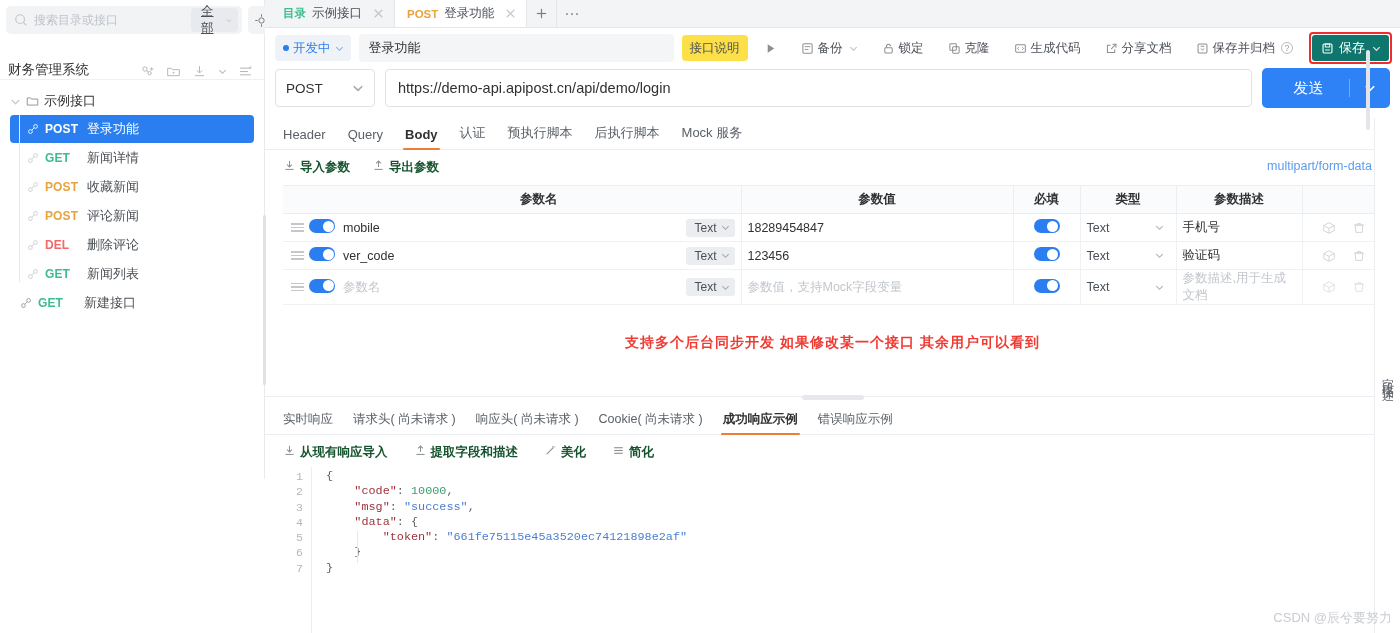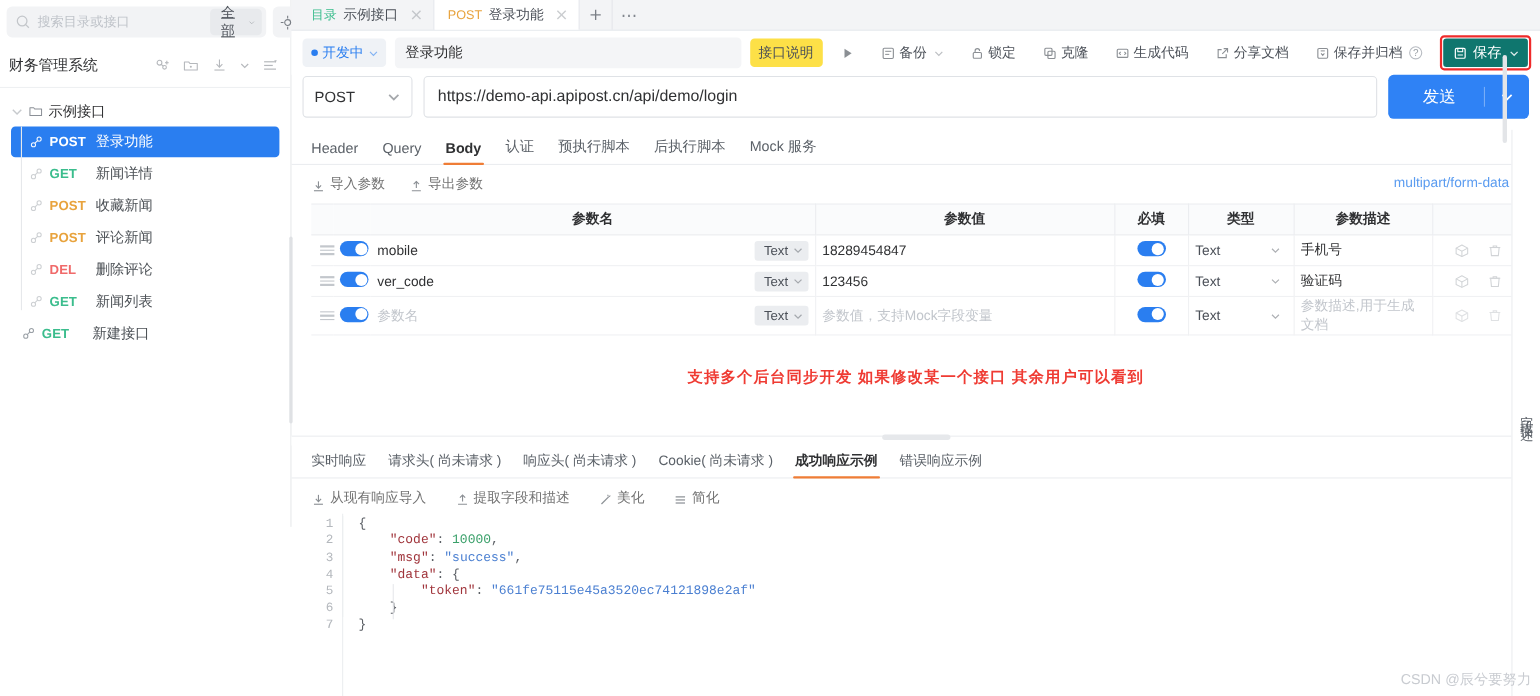--- a/index.html
+++ b/index.html
@@ -58,21 +58,21 @@
     text-decoration: underline;
   }
   .chev { width: 9px; height: 9px; opacity: .55; }
   .locate-btn {
     width: 28px; height: 28px; border-radius: 5px;
     background: #f2f3f5;
     display: flex; align-items: center; justify-content: center;
     flex: 0 0 28px; cursor: pointer;
   }
   .proj-row {
-    display: flex; align-items: center;
+    display: flex; align-items: flex-end;
     height: 40px;
     padding: 0 8px 0 8px;
     border-bottom: 1px solid #eef0f2;
   }
   .proj-name { font-size: 13.5px; color: #303133; flex: 1; }
   .proj-icons { display: flex; align-items: center; gap: 11px; padding-right: 3px; }
   .proj-icons .ic { width: 15px; height: 15px; opacity: .55; cursor: pointer; }
   .tree { padding-top: 8px; }
   .tree-folder {
     display: flex; align-items: center; gap: 5px;
@@ -129,21 +129,21 @@
   }
   .tab {
     display: flex; align-items: center; gap: 6px;
     padding: 0 9px 0 12px;
     font-size: 12.5px;
     cursor: pointer;
     border-right: 1px solid #e4e6eb;
     max-width: 230px;
   }
   .tab.active { background: #fff; }
-  .tab .tag { font-size: 11.5px; font-weight: 400; }
+  .tab .tag { font-size: 11.5px; font-weight: 700; }
   .tag-dir { color: #3bbd8d; }
   .tag-post { color: #e8a33d; }
   .tab .ttl { color: #4b5058; white-space: nowrap; }
   .tab-close { width: 13px; height: 13px; opacity: .45; margin-left: 4px; }
   .tab-plus, .tab-more {
     display: flex; align-items: center; justify-content: center;
     width: 30px; cursor: pointer; color: #81868e;
     border-right: 1px solid #e4e6eb;
   }
   .tab-more { border-right: none; font-size: 15px; letter-spacing:1px; }
@@ -241,21 +241,21 @@
     left: -2px; right: -2px; bottom: -1px;
     height: 2px; background: #ef7d36; border-radius: 2px;
   }
 
   
   .ierow {
     display: flex; align-items: center; gap: 22px;
     padding: 9px 0 9px 18px;
     position: relative;
   }
-  .ie-btn { display: flex; align-items: flex-end; gap: 4px; font-size: 12.5px; color: #737373; cursor: pointer; }
+  .ie-btn { display: flex; align-items: flex-start; gap: 4px; font-size: 12.5px; color: #14532d; cursor: pointer; font-weight: bold; }
   .ie-btn .ic { width: 13px; height: 13px; opacity: .7; }
   .mp-type {
     position: absolute; right: 14px; top: 9px;
     display: flex; align-items: center; gap: 5px;
     font-size: 12.5px; color: #5b9cf0; cursor: pointer;
   }
 
   
   .params { padding: 0 14px 0 18px; }
   table.pt { width: 100%; border-collapse: collapse; table-layout: fixed; }

